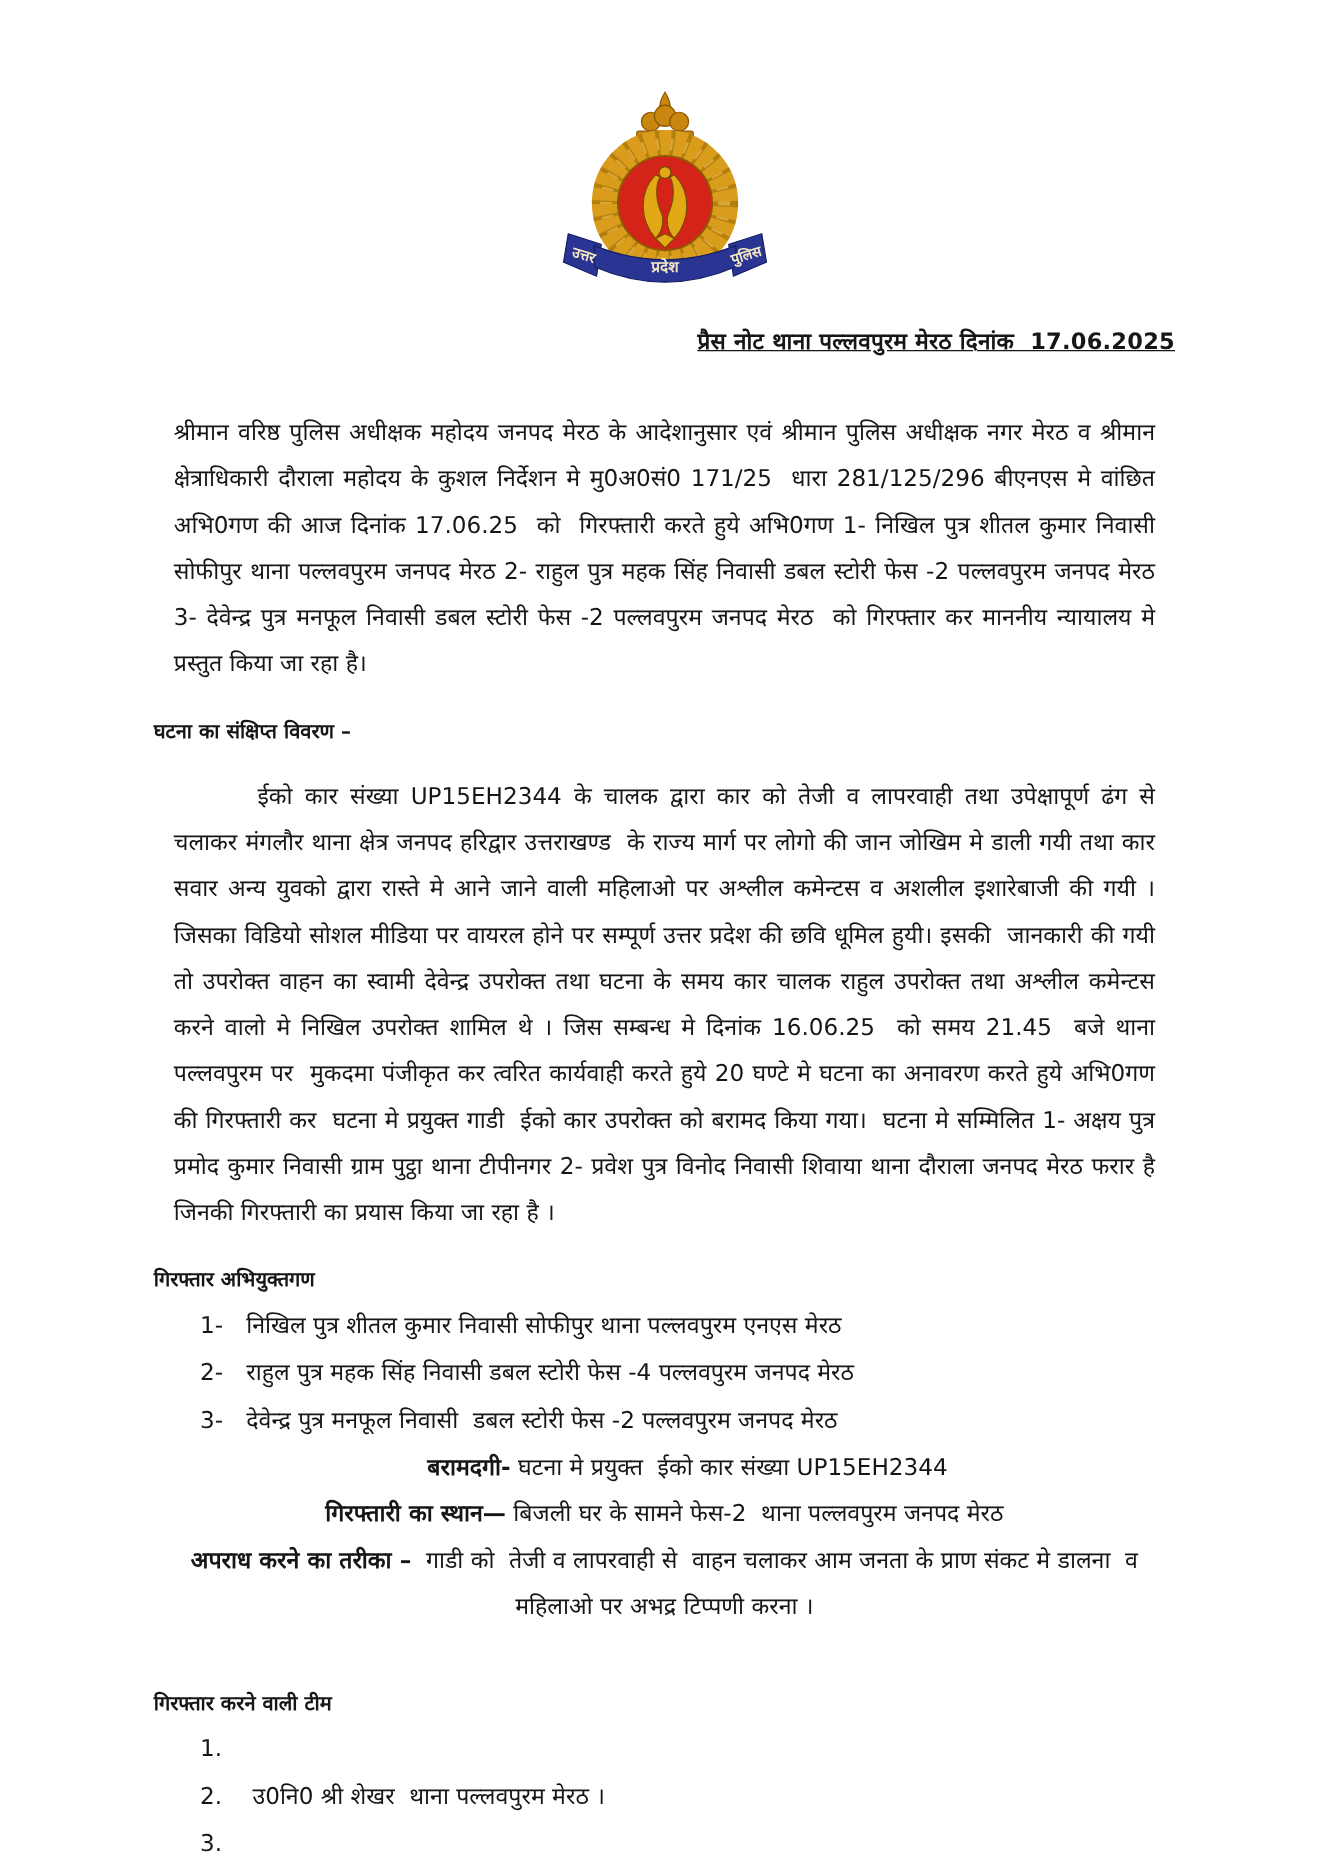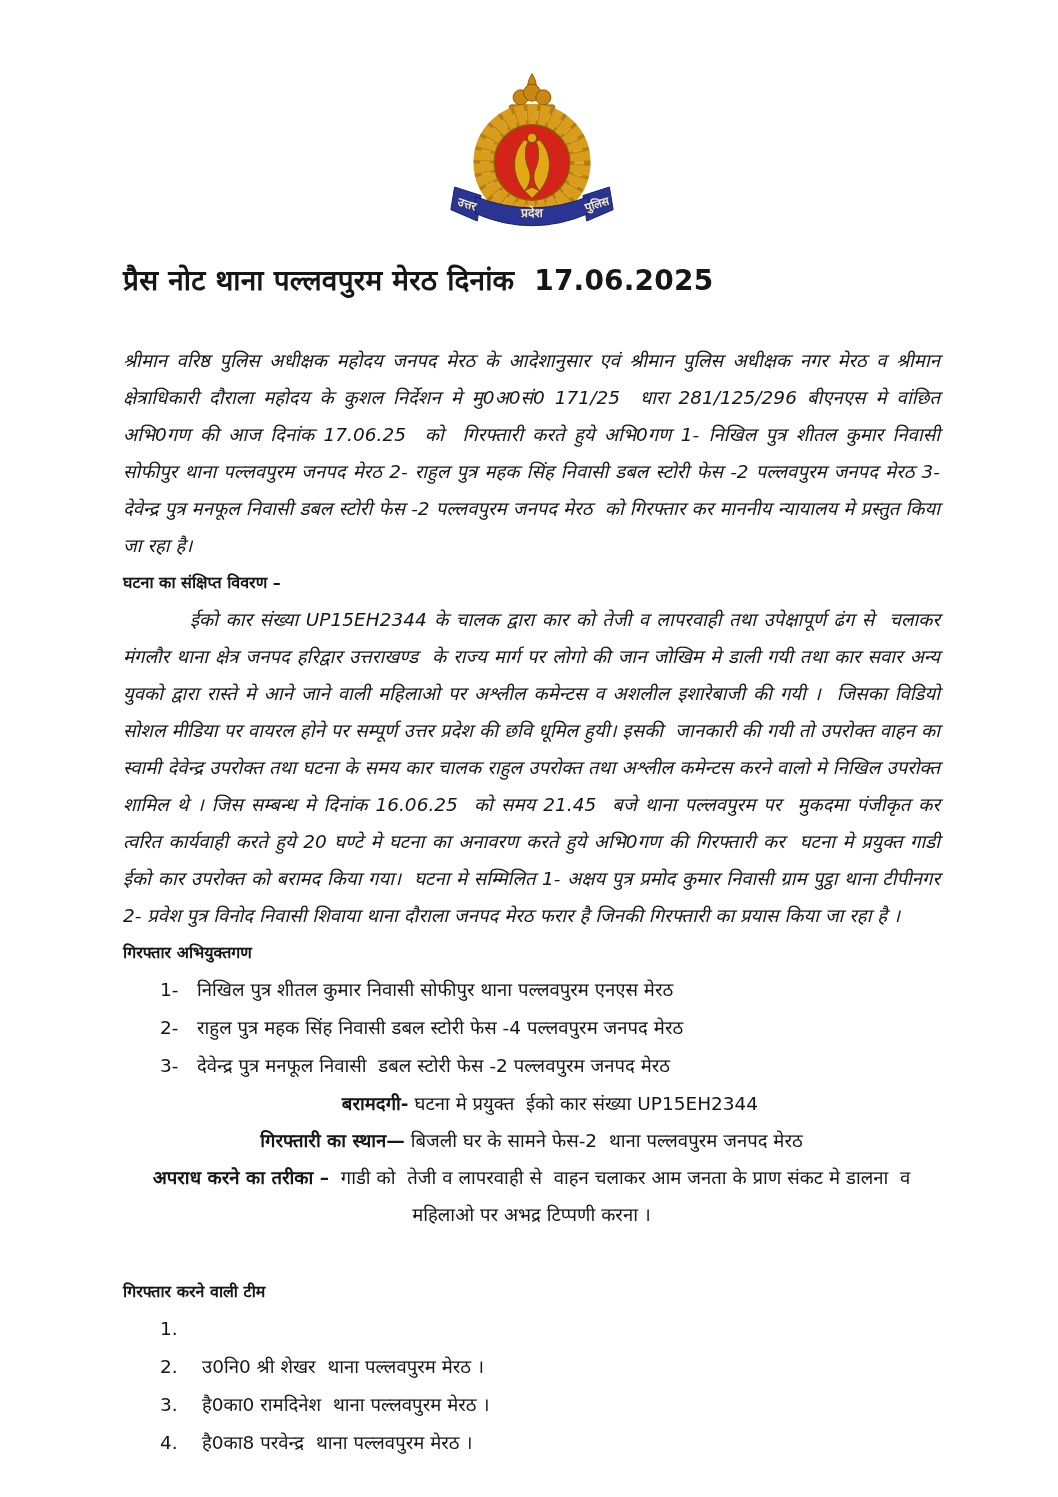--- a/index.html
+++ b/index.html
@@ -12,35 +12,35 @@
     box-sizing: border-box;
     padding: 70px 118px 60px 123px;
     font-family: "DejaVu Sans", "Liberation Sans", sans-serif;
     color: #161616;
   }
   .logo-wrap {
     text-align: center;
     margin: 0 0 18px 0;
   }
   .doc-title {
-    text-align: left;
-    font-size: 28px;
+    text-align: right;
+    font-size: 18px;
     font-weight: bold;
+    text-decoration: underline;
     margin: 6px 0 0 0;
     letter-spacing: 0.2px;
     white-space: pre;
   }
   .body-text {
     font-size: 18.5px;
     line-height: 37px;
   }
   .para {
-    margin: 0;
+    margin: 16px;
     text-align: justify;
-    font-style: italic;
   }
   .intro { margin-top: 44px; }
   .sec-heading {
     font-size: 16px;
     font-weight: bold;
     margin: 0;
     line-height: 37px;
   }
   .indent-first { text-indent: 67px; }
   .hyphen-list { margin: 0; padding: 0; list-style: none; }
@@ -141,21 +141,20 @@
     <ol class="team-list">
       <li>
         <span class="num">1.</span>
       </li>
       <li>
         <span class="num">2.</span>
         <span class="ws">उ0नि0 श्री शेखर  थाना पल्लवपुरम मेरठ ।</span>
       </li>
       <li>
         <span class="num">3.</span>
-        <span class="ws">है0का0 रामदिनेश  थाना पल्लवपुरम मेरठ ।</span>
       </li>
       <li>
         <span class="num">4.</span>
         <span class="ws">है0का8 परवेन्द्र  थाना पल्लवपुरम मेरठ ।</span>
       </li>
     </ol>
 
   </div>
 </div>
 

